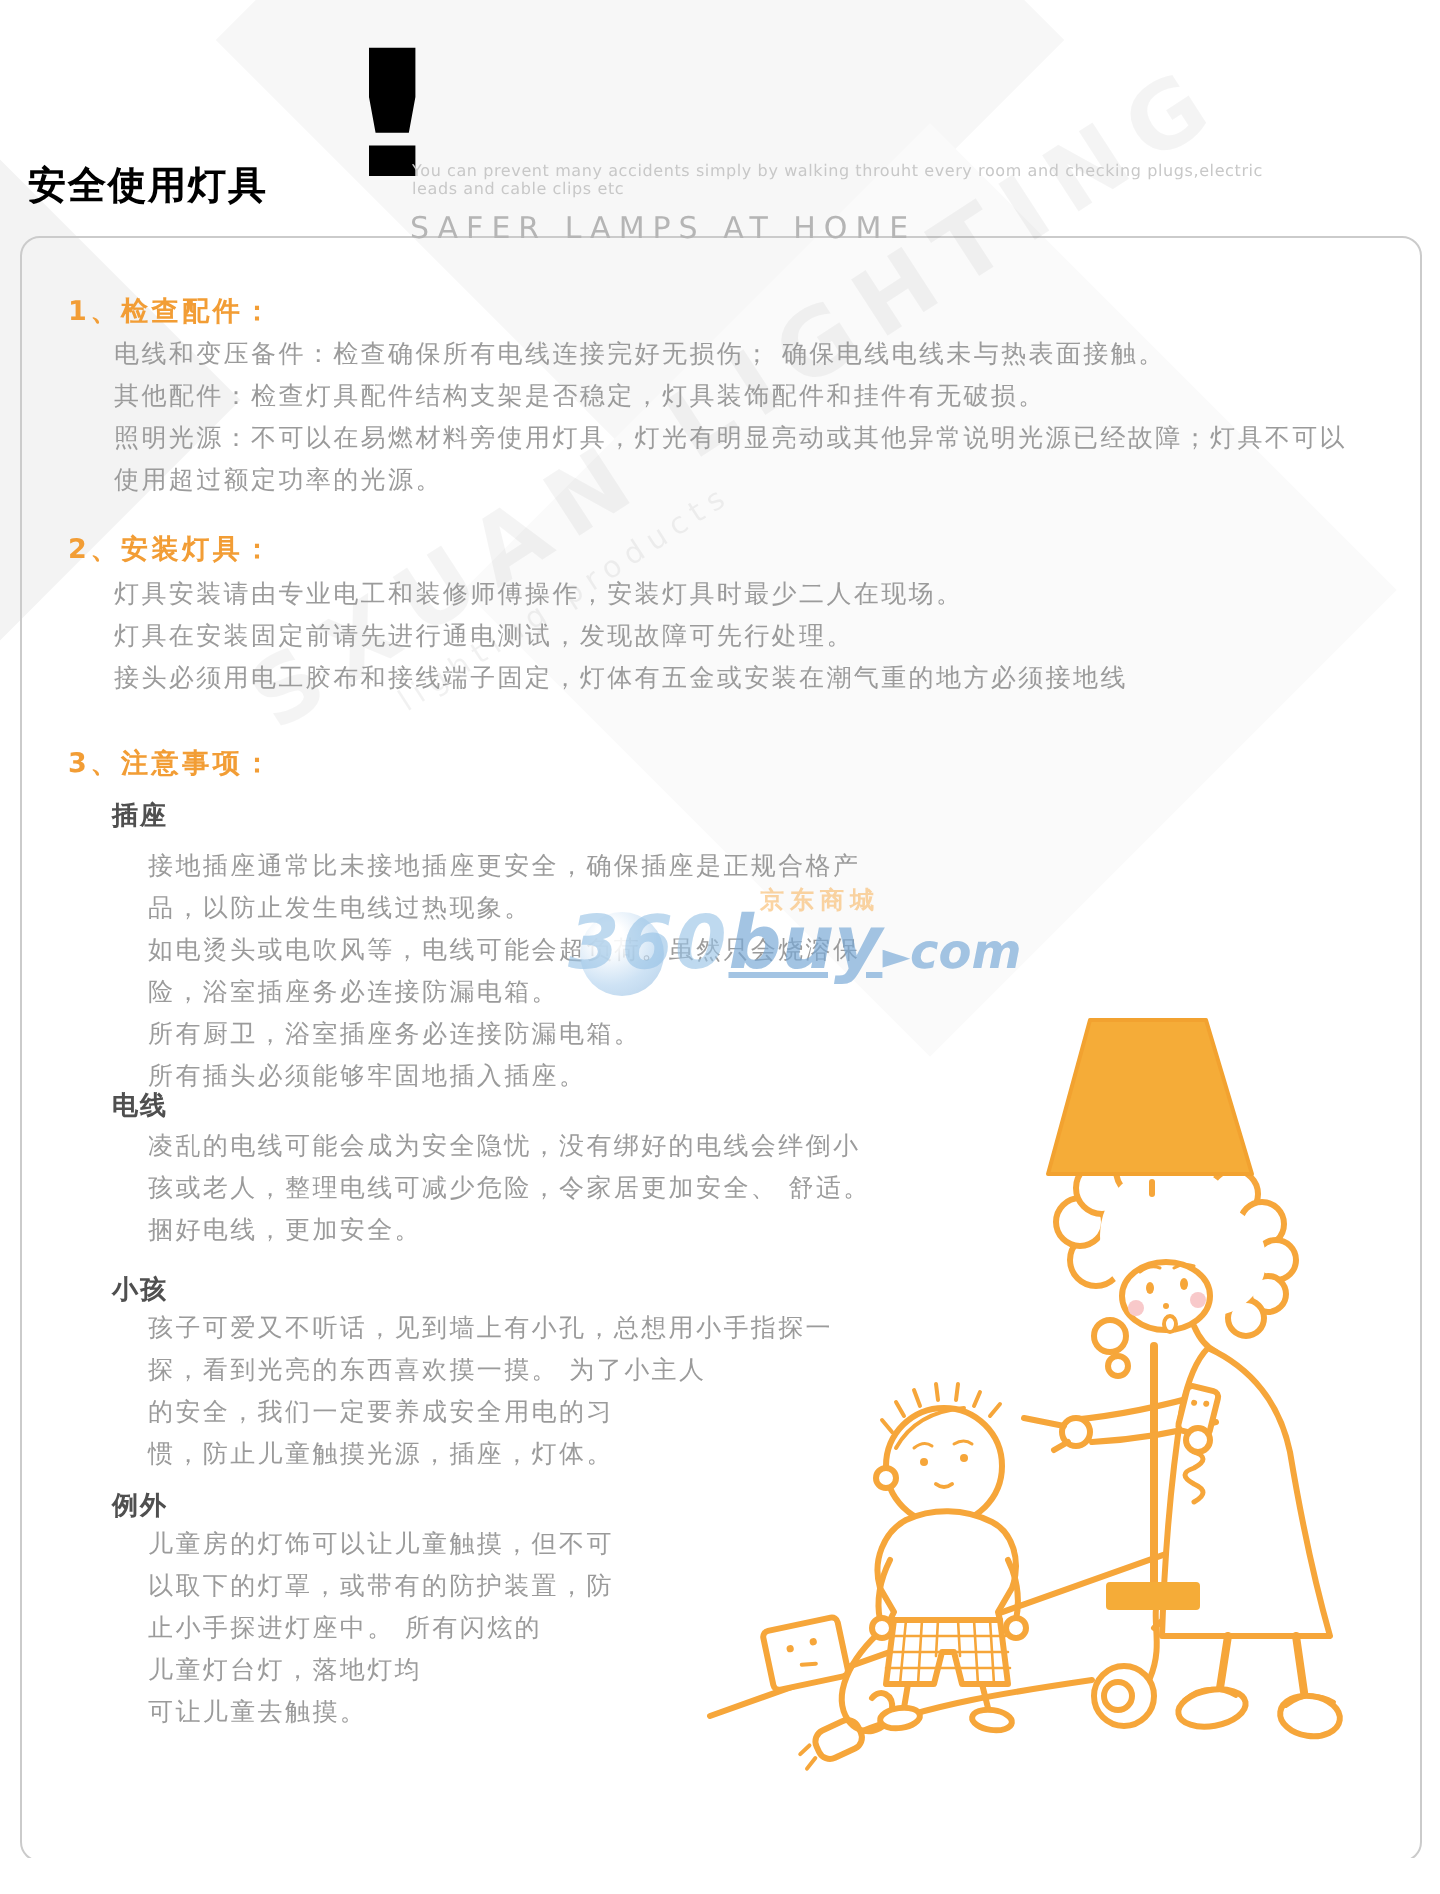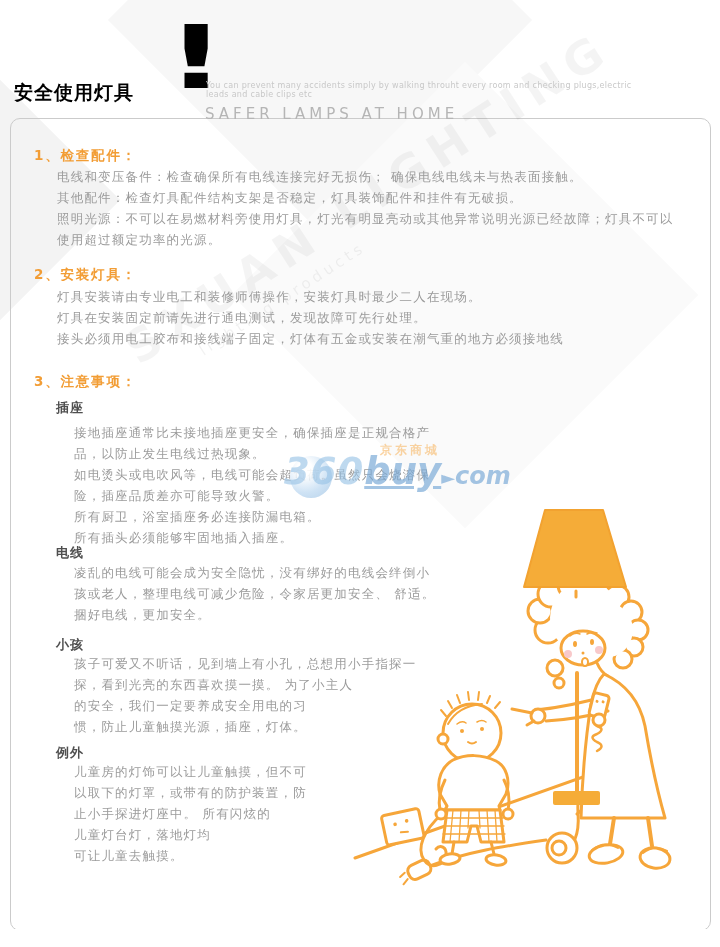--- a/index.html
+++ b/index.html
@@ -90,21 +90,21 @@
     <div>接头必须用电工胶布和接线端子固定，灯体有五金或安装在潮气重的地方必须接地线</div>
   </div>
 
   <div class="sec-heading" style="top:373px">3、注意事项：</div>
 
   <div class="sub-title" style="top:399px">插座</div>
   <div class="body-lines" style="left:74px;top:422px">
     <div>接地插座通常比未接地插座更安全，确保插座是正规合格产</div>
     <div>品，以防止发生电线过热现象。</div>
     <div>如电烫头或电吹风等，电线可能会超负荷。虽然只会烧溶保</div>
-    <div>险，插座品质差亦可能导致火警。</div>
+    <div>险，浴室插座务必连接防漏电箱。</div>
     <div>所有厨卫，浴室插座务必连接防漏电箱。</div>
     <div>所有插头必须能够牢固地插入插座。</div>
   </div>
 
   <div class="sub-title" style="top:544px">电线</div>
   <div class="body-lines" style="left:74px;top:562px">
     <div>凌乱的电线可能会成为安全隐忧，没有绑好的电线会绊倒小</div>
     <div>孩或老人，整理电线可减少危险，令家居更加安全、 舒适。</div>
     <div>捆好电线，更加安全。</div>
   </div>

